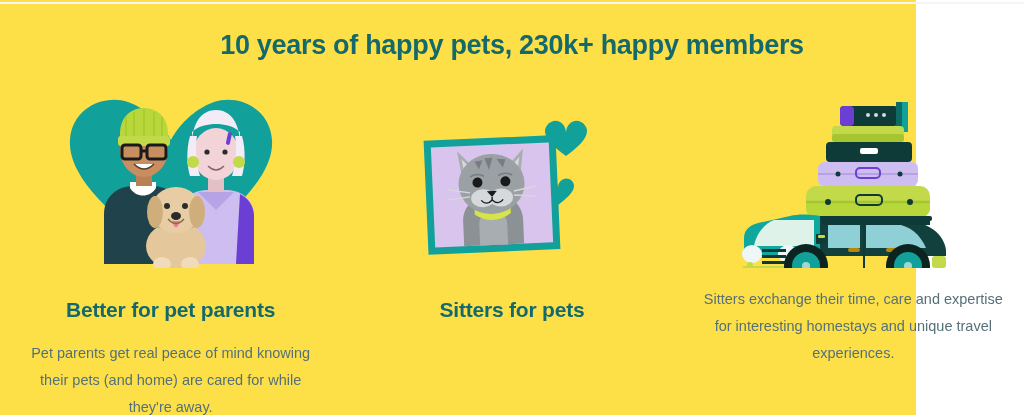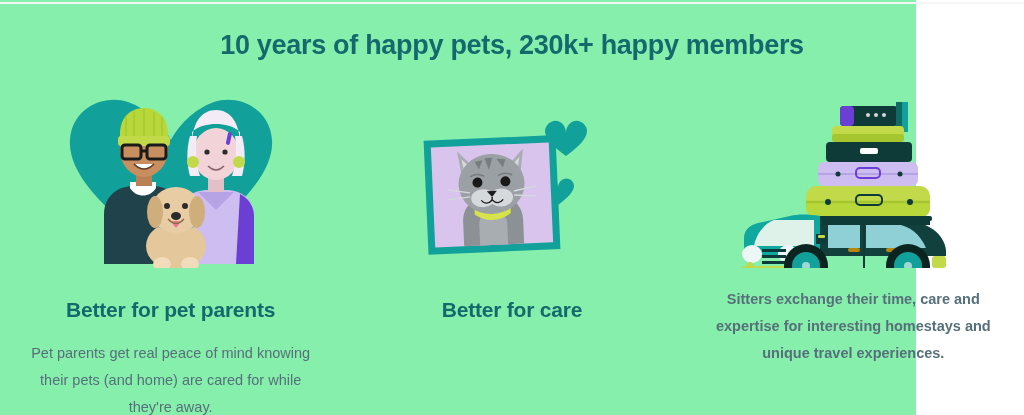--- a/index.html
+++ b/index.html
@@ -8,21 +8,21 @@
     width: 1024px;
     height: 415px;
     background: #ffffff;
     font-family: "Liberation Sans", sans-serif;
     overflow: hidden;
   }
   .page {
     position: relative;
     width: 916px;
     height: 415px;
-    background: #86efac;
+    background: #fde047;
   }
   .top-divider {
     position: absolute;
     top: 2px;
     left: 0;
     width: 1024px;
     height: 2px;
     background: #f4f5f7;
   }
   .section-heading {
@@ -67,21 +67,21 @@
     text-align: center;
   }
   .col-body {
     margin-top: 2px;
     width: 300px;
     text-align: center;
     font-size: 14.5px;
     line-height: 27px;
     color: #56707a;
   }
-  .col-body.wide { width: 312px; font-weight: bold; }
+  .col-body.wide { width: 312px; }
   svg { display: block; }
 </style>
 </head>
 <body>
 
 <div class="page">
 
   <div class="top-divider"></div>
 
   <div class="section-heading">10 years of happy pets, 230k+ happy members</div>
@@ -210,21 +210,21 @@
             <path d="M80 112 Q74 118 69 112" fill="none" stroke="#1a1a1a" stroke-width="1.4"></path>
             <path d="M80 112 Q86 118 91 112" fill="none" stroke="#1a1a1a" stroke-width="1.4"></path>
 
             <path d="M58 104 L36 100" stroke="#d6d9db" stroke-width="1.4"></path>
             <path d="M58 108 L36 110" stroke="#d6d9db" stroke-width="1.4"></path>
             <path d="M102 104 L124 100" stroke="#d6d9db" stroke-width="1.4"></path>
             <path d="M102 108 L124 110" stroke="#d6d9db" stroke-width="1.4"></path>
           </g>
         </svg>
       </div>
-      <div class="col-title">Better for care</div>
+      <div class="col-title">Sitters for pets</div>
     </div>
 
     <div class="col">
       <div class="illus">
         <svg width="250" height="180" viewBox="0 0 250 180" aria-hidden="true">
 
           <rect x="112" y="18" width="58" height="20" rx="4" fill="#0e3b38"></rect>
           <rect x="112" y="18" width="14" height="20" rx="4" fill="#6b3fd4"></rect>
           <circle cx="140" cy="27" r="2" fill="#d6d9db"></circle>
           <circle cx="148" cy="27" r="2" fill="#d6d9db"></circle>

